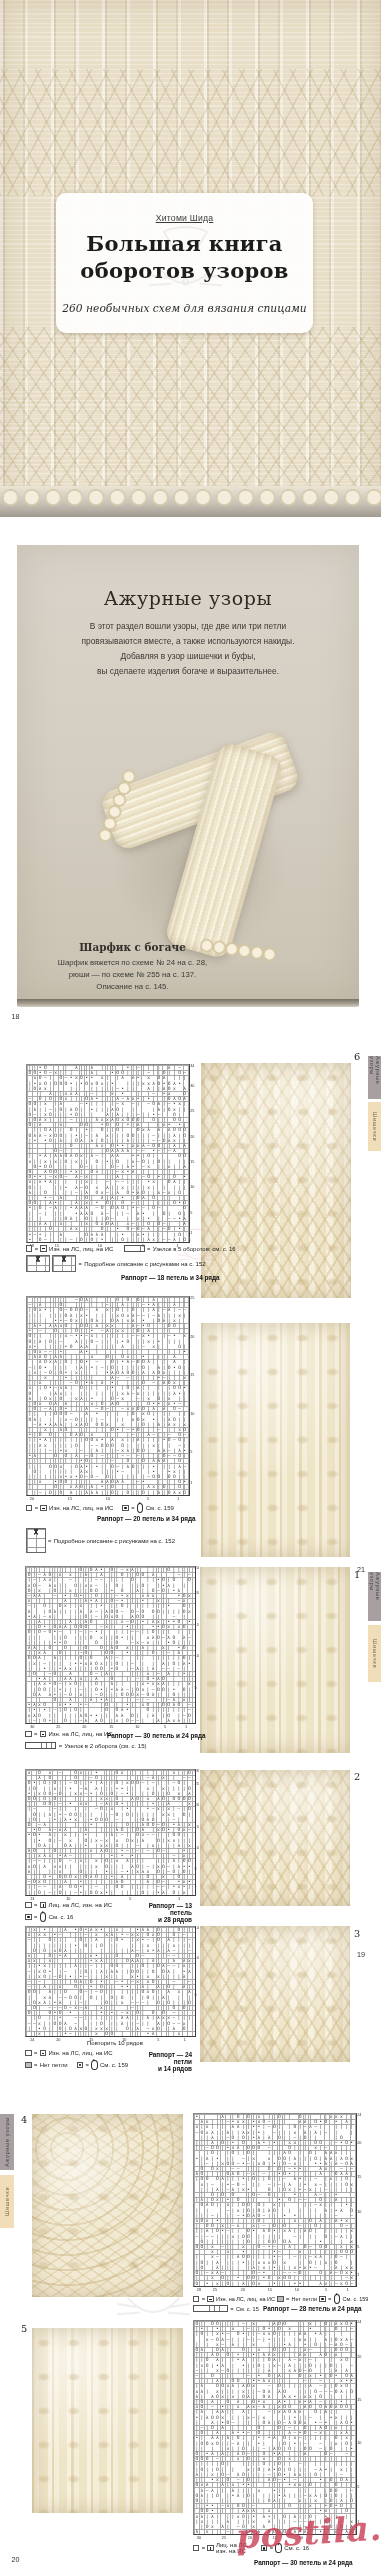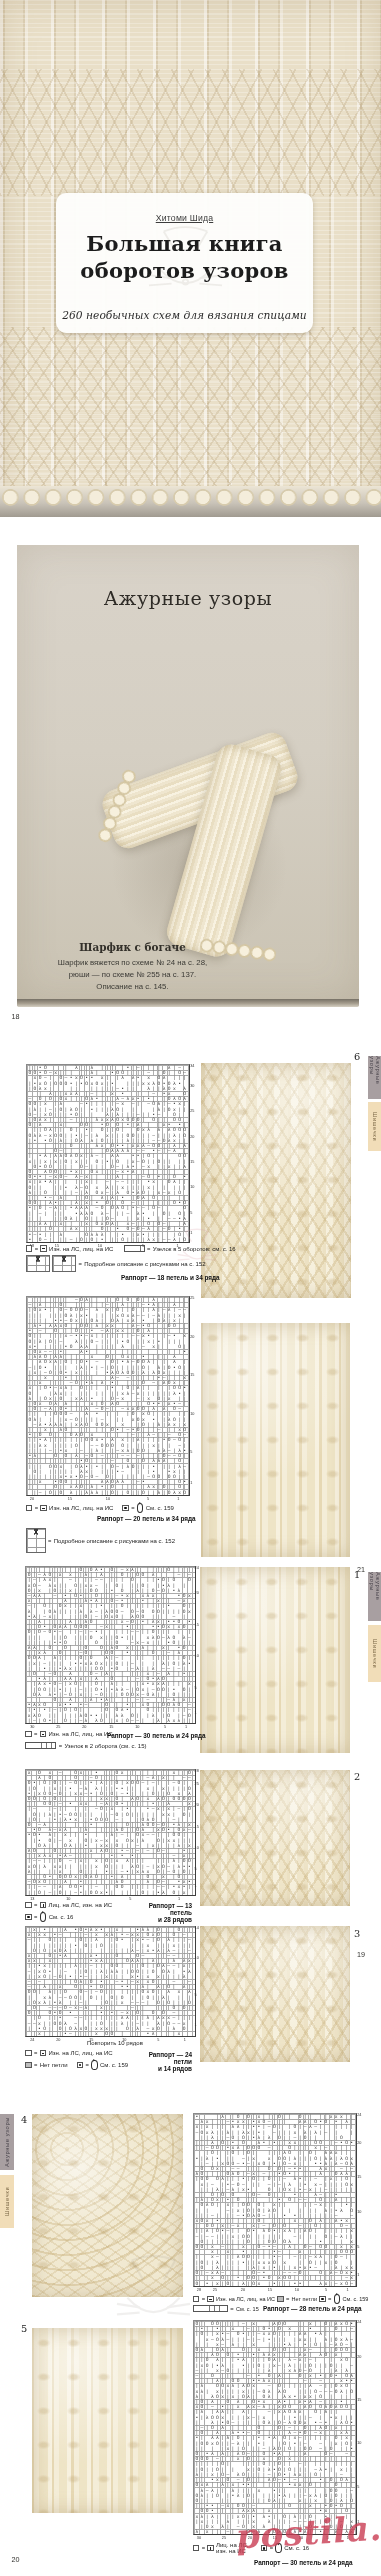--- a/index.html
+++ b/index.html
@@ -24,21 +24,21 @@
   .fringe{position:absolute;left:0;top:486px;width:382px;height:31px;
     background:linear-gradient(180deg,#ece5d5 0%,#c9c3b8 55%,#a09a90 100%);}
   .fringe::after{content:"";position:absolute;left:0;top:1.2px;width:382px;height:23px;
     background-image:radial-gradient(circle 8.7px at 10.4px 10.4px,#f4eddb 0 6.4px,#d7cbad 7px 8px,transparent 8.7px);
     background-size:21.4px 23px;background-repeat:repeat-x;}
   .title-card{position:absolute;left:56px;top:193px;width:257px;height:140px;background:rgba(253,253,251,.97);
     border-radius:10.4px;box-shadow:0 1.2px 5.8px rgba(90,75,50,.25);text-align:center;}
   .author{margin-top:19.7px;font-size:8.7px;letter-spacing:0.2px;color:#3c3c3c;text-decoration:underline;}
   .book-title{margin-top:8px;font-family:"DejaVu Serif","Liberation Serif",serif;font-size:21px;line-height:1.28;
     color:#1c1c1c;font-weight:600;letter-spacing:0.3px;}
-  .book-subtitle{margin-top:25px;font-family:"DejaVu Serif","Liberation Serif",serif;font-style:italic;
+  .book-subtitle{margin-top:18px;font-family:"DejaVu Serif","Liberation Serif",serif;font-style:italic;
     font-size:10.7px;color:#2b2b2b;}
   .cat{position:absolute;pointer-events:none;}
   
   .intro{position:absolute;left:17px;top:545px;width:342px;height:457px;
     background:linear-gradient(180deg,#d9d3c9 0%,#d5cfc3 45%,#cac3b3 100%);
     box-shadow:inset 0 0 40px rgba(120,105,80,.18);}
   .intro-title{position:absolute;left:0;top:42px;width:100%;text-align:center;
     font-family:"DejaVu Serif","Liberation Serif",serif;font-size:19px;color:#2e2b26;letter-spacing:0.6px;}
   .intro-par{position:absolute;left:0;top:74px;width:100%;text-align:center;font-size:8.4px;
     line-height:1.78;color:#3a3833;}
@@ -154,20 +154,26 @@
       <div class="book-title">
         <div>Большая книга</div>
         <div>оборотов узоров</div>
       </div>
       <div class="book-subtitle">260 необычных схем для вязания спицами</div>
     </div>
   </section>
 
   <section class="intro">
     <div class="intro-title">Ажурные узоры</div>
+    <div class="intro-par">
+      <div>В этот раздел вошли узоры, где две или три петли</div>
+      <div>провязываются вместе, а также используются накиды.</div>
+      <div>Добавляя в узор шишечки и буфы,</div>
+      <div>вы сделаете изделия богаче и выразительнее.</div>
+    </div>
     <div class="scarf">
       <div class="scarf-shadow"></div>
       <div class="band band-a"></div>
       <div class="band band-b"></div>
       <div class="ruffle ruffle-left"></div>
       <div class="ruffle ruffle-bottom"></div>
     </div>
     <div class="caption-title">Шарфик с богаче</div>
     <div class="caption-lines">
       <div>Шарфик вяжется по схеме № 24 на с. 28,</div>

